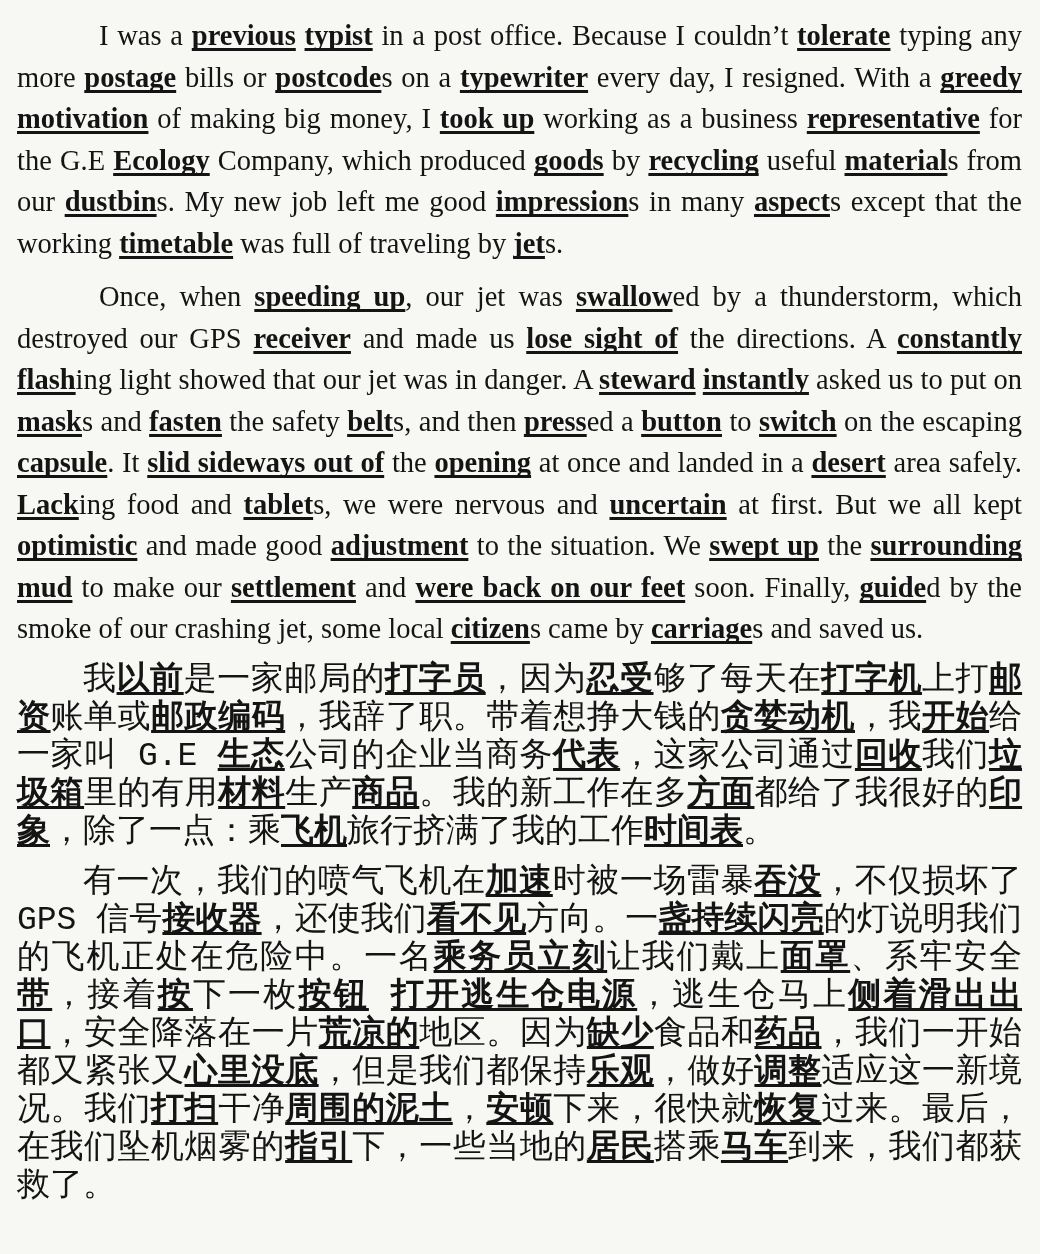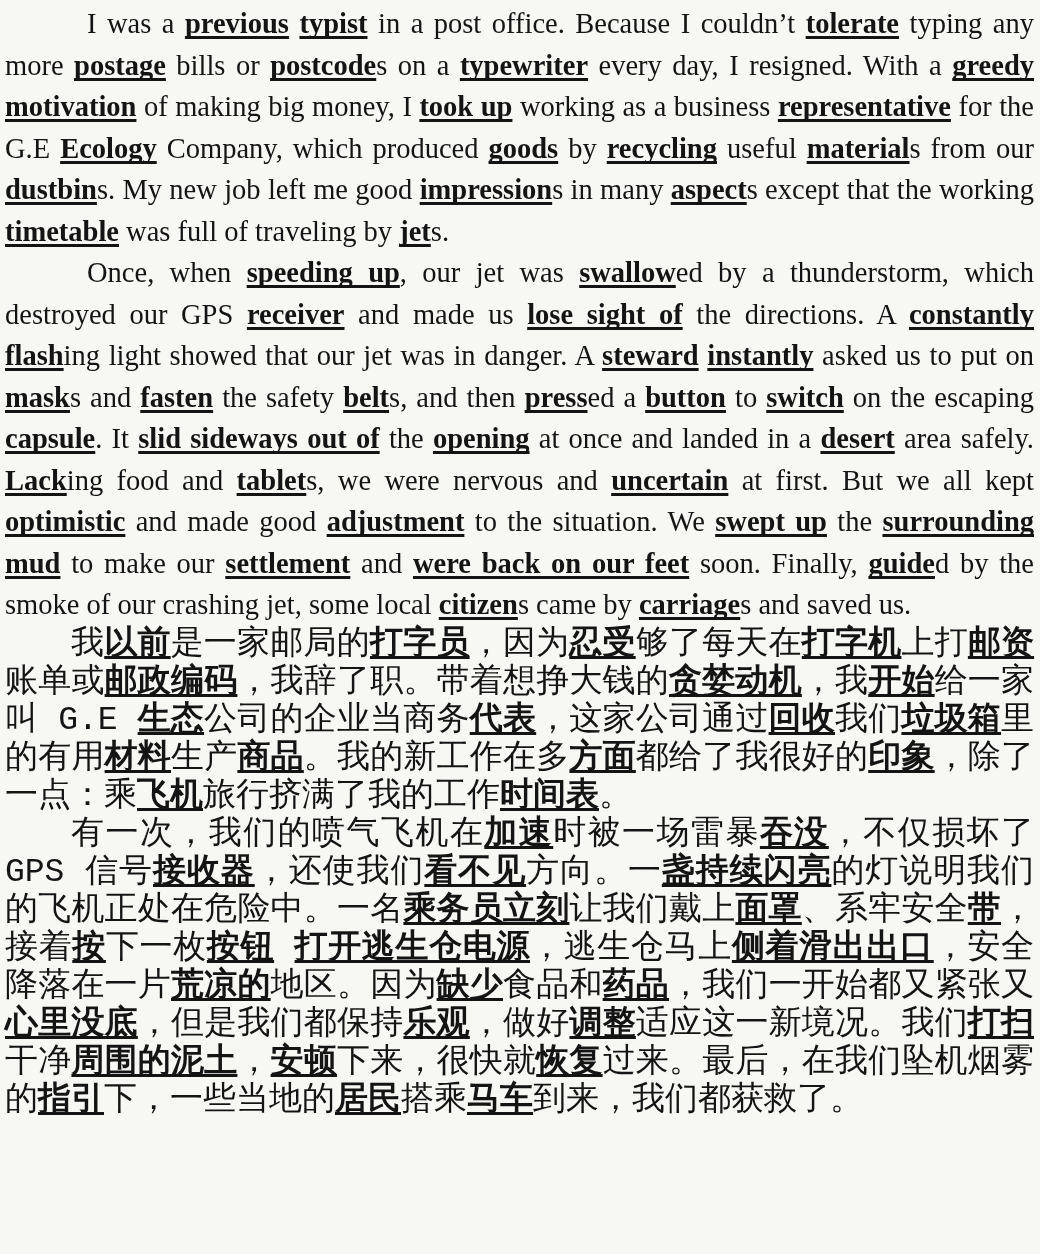--- a/index.html
+++ b/index.html
@@ -11,21 +11,21 @@
     height: 1254px;
     background: #f7f7f4;
     color: #141414;
     overflow: hidden;
     font-family: "Liberation Serif", "DejaVu Serif", serif;
   }
   .passage {
     padding: 3px 6px 0 5px;
   }
   p.para {
-    margin: 0;
+    margin: 12px;
     text-align: justify;
   }
   p.para-en {
     font-size: 28.5px;
     line-height: 41.5px;
     text-indent: 82px;
   }
   p.para-zh {
     font-size: 33px;
     line-height: 38px;

